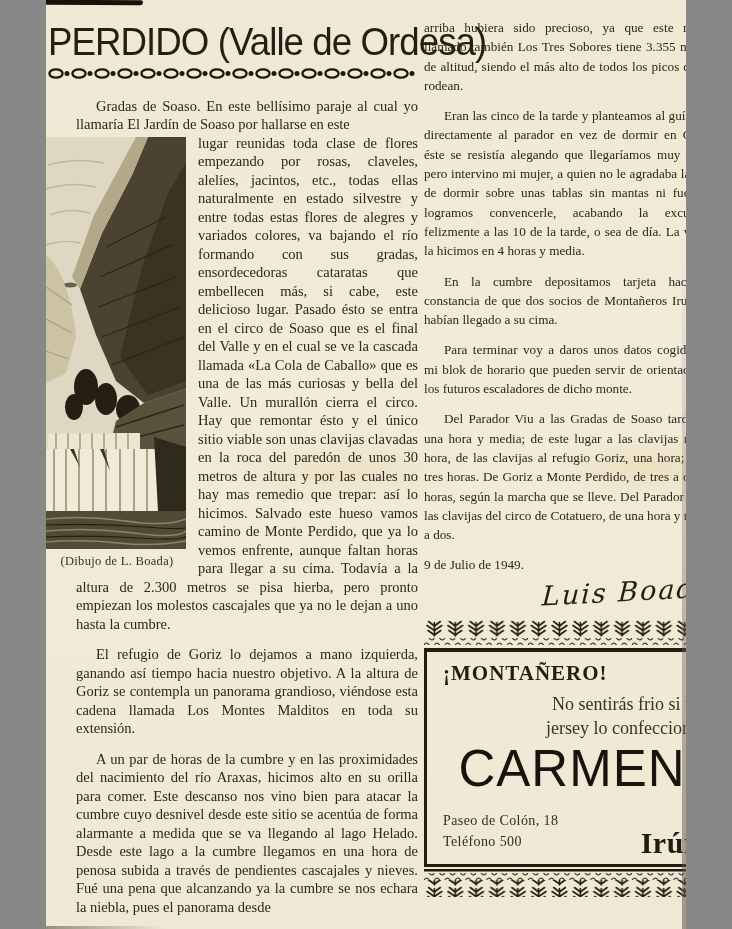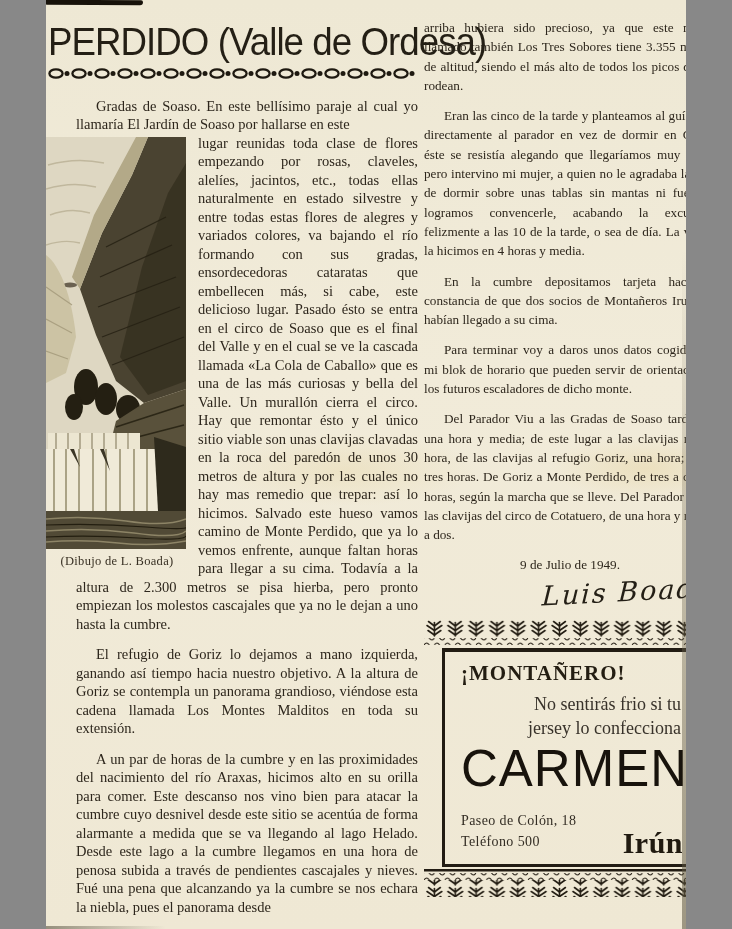--- a/index.html
+++ b/index.html
@@ -38,29 +38,29 @@
   .para-gap { margin-bottom:12px !important; }
   .indent { text-indent:20px; }
   .figure { float:left; width:142px; margin:3px 10px 8px 0; }
   .figure svg { display:block; }
   .fig-caption { font-size:12.5px; line-height:16px;
     text-align:center; padding-top:4px; color:#372f22; letter-spacing:.3px; }
 
   
   .col-right { font-size:13.2px; line-height:19.3px; text-align:justify; }
   .col-right p { margin:0 0 11px; }
-  .date-line { margin:6px 0 10px !important; text-align:center; }
+  .date-line { margin:6px 0 10px !important; text-align:left; }
   .signature { font-family:"DejaVu Serif", serif; font-style:italic; font-size:27px;
     letter-spacing:2px; color:#241f16; padding-left:118px;
     transform:rotate(-3deg) skewX(-6deg); margin:10px 0 0 !important; text-align:left; }
 
   
   .ad { margin-top:16px; }
   .ad-border { display:block; }
-  .ad-box { border:3px solid #221c13; border-top-width:4px; margin:2px 18px;
+  .ad-box { border:3px solid #221c13; border-top-width:4px; margin:2px 0;
     padding:12px 12px 12px 16px; }
   .ad-head { font-weight:700; font-size:21px; letter-spacing:1px; color:#231d12;
     font-family:"Liberation Serif", serif; }
   .ad-pitch { text-align:right; font-size:18px; line-height:24px; color:#38322a;
     padding-right:2px; margin-top:9px; }
   .ad-pitch span { display:block; }
   .ad-brand { text-align:center; font-family:"Liberation Sans", sans-serif; font-weight:400;
     font-size:51px; line-height:46px; letter-spacing:1px; color:#18130c; margin-top:6px; }
   .ad-bottom { display:flex; justify-content:space-between; align-items:flex-end; margin-top:18px; }
   .ad-addr { font-family:Liberation Serif, serif; font-size:14px; line-height:21px;

